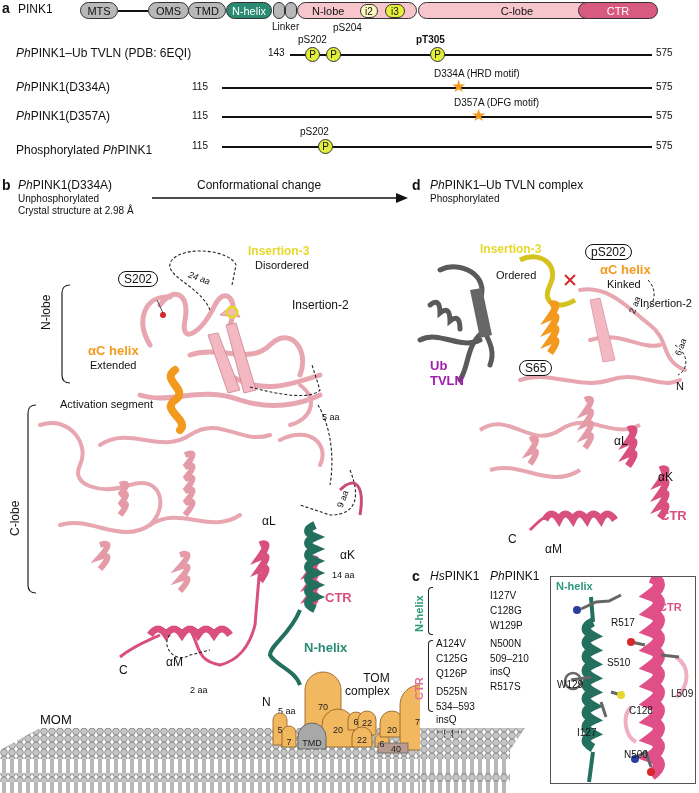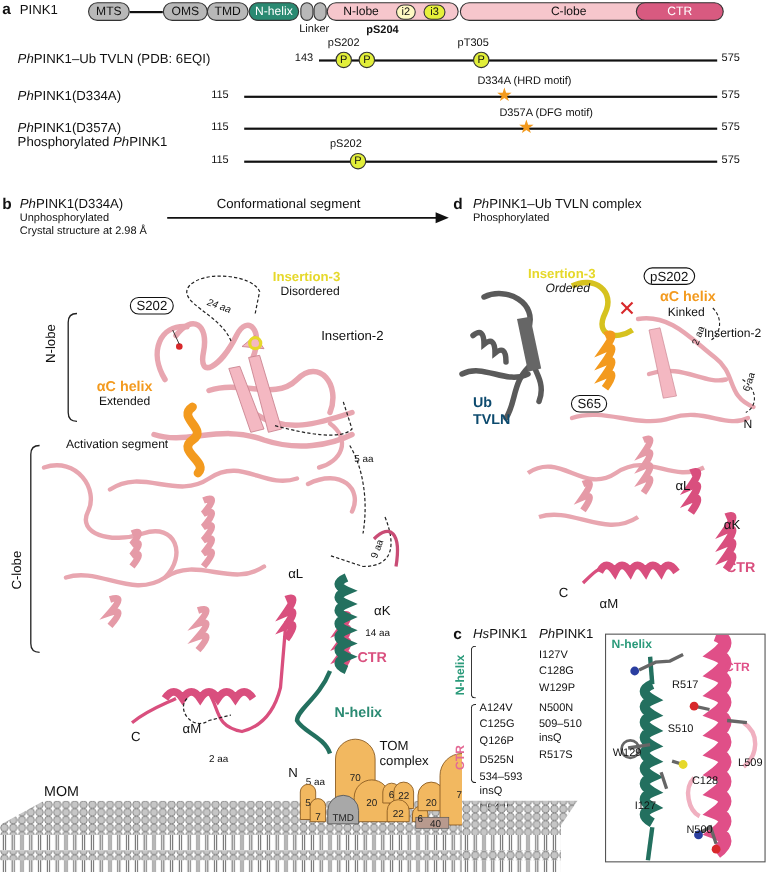--- a/index.html
+++ b/index.html
@@ -42,60 +42,60 @@
 </div>
 
 <div class="abs t12" style="left:16px;top:46px;">
   <span class="it">Ph</span><span>PINK1–Ub TVLN (PDB: 6EQI)</span>
 </div>
 <div class="abs t10" style="left:268px;top:47px;">143</div>
 <div class="lineseg" style="left:290px;top:54px;width:362px;"></div>
 <div class="abs t10" style="left:656px;top:47px;">575</div>
 <div class="abs t10" style="left:298px;top:34px;">pS202</div>
 <div class="pcirc" style="left:305px;top:47px;">P</div>
-<div class="abs t10" style="left:333px;top:22px;font-weight:bold;">pS204</div>
+<div class="abs t10" style="left:333px;top:22px;">pS204</div>
 <div class="pcirc" style="left:326px;top:47px;">P</div>
-<div class="abs t10" style="left:416px;top:34px;">pT305</div>
+<div class="abs t10" style="left:416px;top:34px;font-weight:bold;">pT305</div>
 <div class="pcirc" style="left:430px;top:47px;">P</div>
 
 <div class="abs t12" style="left:16px;top:80px;">
   <span class="it">Ph</span><span>PINK1(D334A)</span>
 </div>
 <div class="abs t10" style="left:192px;top:81px;">115</div>
 <div class="lineseg" style="left:222px;top:87px;width:430px;"></div>
 <div class="abs t10" style="left:656px;top:81px;">575</div>
 <div class="abs t10" style="left:434px;top:68px;">D334A (HRD motif)</div>
 <div class="abs" style="left:451px;top:78px;color:#f39a1e;font-size:17px;line-height:17px;">★</div>
 
 <div class="abs t12" style="left:16px;top:109px;">
   <span class="it">Ph</span><span>PINK1(D357A)</span>
 </div>
 <div class="abs t10" style="left:192px;top:110px;">115</div>
 <div class="lineseg" style="left:222px;top:116px;width:430px;"></div>
 <div class="abs t10" style="left:656px;top:110px;">575</div>
 <div class="abs t10" style="left:454px;top:97px;">D357A (DFG motif)</div>
 <div class="abs" style="left:471px;top:107px;color:#f39a1e;font-size:17px;line-height:17px;">★</div>
 
-<div class="abs t12" style="left:16px;top:122px;">
+<div class="abs t12" style="left:16px;top:143px;">
   <span>Phosphorylated </span><span class="it">Ph</span><span>PINK1</span>
 </div>
 <div class="abs t10" style="left:192px;top:140px;">115</div>
 <div class="lineseg" style="left:222px;top:146px;width:430px;"></div>
 <div class="abs t10" style="left:656px;top:140px;">575</div>
 <div class="abs t10" style="left:300px;top:126px;">pS202</div>
 <div class="pcirc" style="left:318px;top:139px;">P</div>
 
 <div class="abs panel-letter" style="left:2px;top:177px;">b</div>
 <div class="abs t12" style="left:18px;top:178px;">
   <span class="it">Ph</span><span>PINK1(D334A)</span>
 </div>
 <div class="abs t10" style="left:18px;top:193px;">Unphosphorylated</div>
 <div class="abs t10" style="left:18px;top:205px;">Crystal structure at 2.98 Å</div>
 
-<div class="abs t12" style="left:197px;top:178px;">Conformational segment</div>
+<div class="abs t12" style="left:197px;top:178px;">Conformational change</div>
 <svg class="abs" style="left:150px;top:192px;" width="260" height="12">
   <line x1="2" y1="6" x2="250" y2="6" stroke="#111" stroke-width="1.6"></line>
   <polygon points="258,6 246,1 246,11" fill="#111"></polygon>
 </svg>
 
 <div class="abs panel-letter" style="left:412px;top:177px;">d</div>
 <div class="abs t12" style="left:430px;top:178px;">
   <span class="it">Ph</span><span>PINK1–Ub TVLN complex</span>
 </div>
 <div class="abs t10" style="left:430px;top:193px;">Phosphorylated</div>
@@ -180,21 +180,21 @@
 <div class="abs t12" style="left:262px;top:514px;">αL</div>
 <div class="abs t12" style="left:340px;top:548px;">αK</div>
 <div class="abs t9" style="left:332px;top:570px;">14 aa</div>
 <div class="abs bold" style="left:325px;top:590px;font-size:13px;color:#d94f7e;">CTR</div>
 <div class="abs bold" style="left:304px;top:640px;font-size:13px;color:#2a8a72;">N-helix</div>
 <div class="abs t12" style="left:119px;top:663px;">C</div>
 <div class="abs t12" style="left:166px;top:655px;">αM</div>
 <div class="abs t9" style="left:190px;top:685px;">2 aa</div>
 <div class="abs t12" style="left:262px;top:695px;">N</div>
 <div class="abs t9" style="left:278px;top:706px;">5 aa</div>
-<div class="abs t12" style="left:345px;top:672px;text-align:left;line-height:13px;">
+<div class="abs t12" style="left:345px;top:672px;text-align:right;line-height:13px;">
   <div>TOM</div>
   <div>complex</div>
 </div>
 <div class="abs" style="left:40px;top:712px;font-size:13px;">MOM</div>
 
 <svg class="abs" style="left:0;top:728px;" width="420" height="65">
   <defs>
     <pattern id="heads" x="0" y="0" width="8" height="7" patternUnits="userSpaceOnUse">
       <circle cx="4" cy="3.5" r="3.4" fill="#c6c6c6" stroke="#666" stroke-width="0.6"></circle>
     </pattern>
@@ -282,28 +282,28 @@
 
   <g fill="none" stroke="#d94f7e" stroke-width="7">
     <path d="M228,200 q12,-5 0,12 q12,-5 0,12 q12,-5 0,12"></path>
     <path d="M260,240 q12,-5 0,12 q12,-5 0,12 q12,-5 0,12 q12,-5 0,12"></path>
     <path d="M145,290 q6,-12 14,0 q6,-12 14,0 q6,-12 14,0 q6,-12 14,0 q6,-12 14,0"></path>
   </g>
   <path d="M130,300 C140,290 145,285 150,288" fill="none" stroke="#d94f7e" stroke-width="3"></path>
 </svg>
 
 <div class="abs t12 bold" style="left:480px;top:242px;color:#e6d82a;">Insertion-3</div>
-<div class="abs t11" style="left:496px;top:256px;font-style:italic;">Ordered</div>
+<div class="abs t11" style="left:496px;top:269px;">Ordered</div>
 <div class="abs" style="left:585px;top:242px;"><span class="box-label">pS202</span></div>
 <div class="abs bold" style="left:600px;top:262px;font-size:13px;color:#f39a1e;">αC helix</div>
 <div class="abs t11" style="left:607px;top:278px;">Kinked</div>
 <div class="abs t11" style="left:640px;top:297px;">Insertion-2</div>
 <div class="abs t9" style="left:626px;top:300px;transform:rotate(-70deg);">2 aa</div>
 <div class="abs t9" style="left:672px;top:342px;transform:rotate(-70deg);">6 aa</div>
-<div class="abs bold" style="left:430px;top:358px;font-size:13px;color:#0c4a6e;line-height:15px;">
+<div class="abs bold" style="left:430px;top:358px;font-size:13px;color:#a21caf;line-height:15px;">
   <div>Ub</div>
   <div>TVLN</div>
 </div>
 <div class="abs" style="left:519px;top:358px;"><span class="box-label">S65</span></div>
 <div class="abs t11" style="left:676px;top:380px;">N</div>
 <div class="abs t12" style="left:614px;top:434px;">αL</div>
 <div class="abs t12" style="left:658px;top:470px;">αK</div>
 <div class="abs bold" style="left:660px;top:508px;font-size:13px;color:#d94f7e;">CTR</div>
 <div class="abs t12" style="left:508px;top:532px;">C</div>
 <div class="abs t12" style="left:545px;top:542px;">αM</div>
@@ -328,21 +328,21 @@
   <div style="margin-top:3px;">D525N</div>
   <div>534–593</div>
   <div style="margin-top:-2px;">insQ</div>
   <div>N542S</div>
 </div>
 <div class="abs t10" style="left:490px;top:588px;line-height:15px;">
   <div>I127V</div>
   <div>C128G</div>
   <div>W129P</div>
   <div style="margin-top:3px;">N500N</div>
-  <div>509–510</div>
+  <div>509–210</div>
   <div style="margin-top:-2px;">insQ</div>
   <div>R517S</div>
 </div>
 
 <div class="abs" style="left:550px;top:576px;width:144px;height:206px;border:1.3px solid #555;overflow:hidden;">
   <svg width="144" height="206" style="position:absolute;left:0;top:0;">
     <g fill="none" stroke="#23705f" stroke-width="9">
       <path d="M42,45 q-14,6 0,14 q-14,6 0,14 q-14,6 0,14 q-14,6 0,14 q-14,6 0,14 q-14,6 0,14 q-14,6 0,14 q-14,6 0,14 q-14,6 0,14"></path>
     </g>
     <path d="M42,175 L38,205" stroke="#23705f" stroke-width="4"></path>

